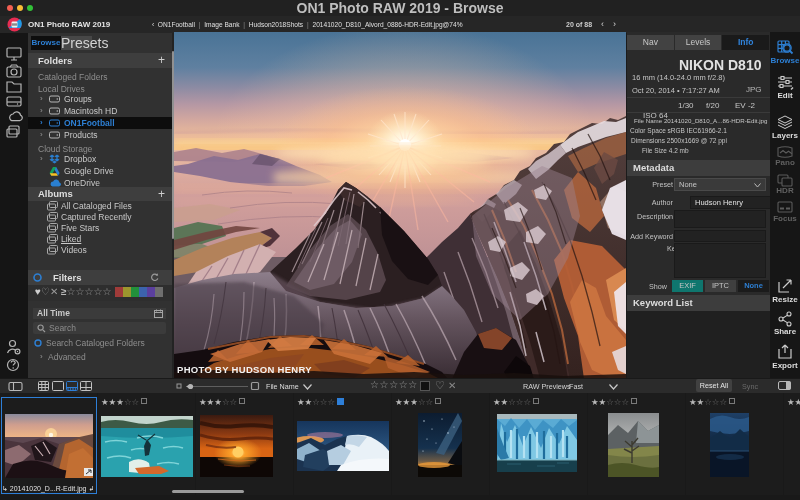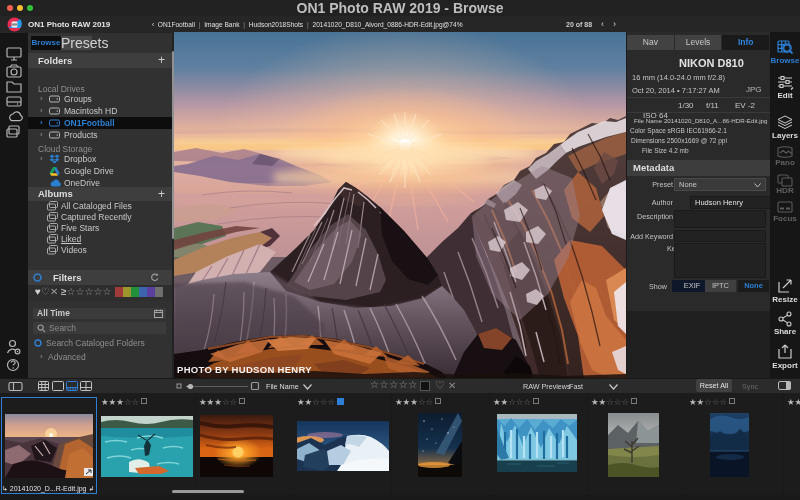--- a/index.html
+++ b/index.html
@@ -112,20 +112,21 @@
 
   <div id="leftpanel" class="abs">
 
     <div style="position:absolute; left:3px; top:3px; width:30px; height:14px; background:#0e0e0e; color:#2d7fd3; font-weight:bold; font-size:8px; text-align:center; line-height:14px;">Browse</div>
     <div style="position:absolute; left:33px; top:3px; width:31px; height:14px; background:#474747; color:#d2d2d2; font-size:14px; text-align:center; line-height:14px;">Presets</div>
 
     <div class="lp-band" style="top:20px;">
         <div class="bt">Folders</div>
         <div class="lp-plus">+</div>
       </div>
+    <div class="row dim" style="top:38px; padding-left:10px;">Cataloged Folders</div>
     <div class="row dim" style="top:50px; padding-left:10px;">Local Drives</div>
     <div class="row" style="top:60px;">
         <span class="chev">›</span>
         <svg class="ic" width="11" height="10">
           <rect x="0.5" y="2" width="10" height="6" rx="1.5" fill="none" stroke="#b5b5b5"></rect>
           <circle cx="8.3" cy="5" r="0.8" fill="#b5b5b5"></circle>
         </svg>
         <span class="rt">Groups</span>
       </div>
     <div class="row" style="top:72px;">
@@ -490,28 +491,28 @@
 
     <text x="3" y="341" fill="#f2f2f2" font-family="Liberation Sans, sans-serif" font-size="9.5" font-weight="bold" letter-spacing="0.3">PHOTO BY HUDSON HENRY</text>
   </svg></div>
 
   <div id="rightpanel" class="abs">
     <div class="tabs">
         <div>Nav</div>
         <div>Levels</div>
         <div class="active">Info</div>
       </div>
-    <div class="rp-line" style="top:25px; font-weight:bold; color:#e2e2e2; font-size:11px;padding-left:47px;">NIKON D810</div>
+    <div class="rp-line" style="top:25px; font-weight:bold; color:#e2e2e2; font-size:14px;padding-left:47px;">NIKON D810</div>
     <div class="rp-line" style="top:41px;">16 mm (14.0-24.0 mm f/2.8)</div>
     <div class="rp-line" style="top:54px;">Oct 20, 2014 • 7:17:27 AM</div>
     <div class="rp-line" style="top:53px; left:119px; color:#b9b9b9; font-size:8px;">JPG</div>
     <div style="position:absolute; top:65px; left:0; width:143px; border-top:1px solid #3a3a3a;"></div>
     <div class="rp-line" style="top:79px; left:7px; font-size:8px;padding-left:9px;">ISO 64</div>
     <div class="rp-line" style="top:69px; left:51px; font-size:8px;">1/30</div>
-    <div class="rp-line" style="top:69px; left:79px; font-size:8px;">f/11</div>
+    <div class="rp-line" style="top:69px; left:79px; font-size:8px;">f/20</div>
     <div class="rp-line" style="top:69px; left:108px; font-size:8px;">EV -2</div>
     <div style="position:absolute; top:80px; left:0; width:143px; border-top:1px solid #3a3a3a;"></div>
     <div class="rp-line" style="top:85px; left:7px; font-size:6.2px; white-space:nowrap;">File Name 20141020_D810_A...86-HDR-Edit.jpg</div>
     <div class="rp-line" style="top:95px; left:3px; font-size:6.5px; white-space:nowrap;">Color Space sRGB IEC61966-2.1</div>
     <div class="rp-line" style="top:105px; left:4px; font-size:6.5px; white-space:nowrap;">Dimensions 2500x1669 @ 72 ppi</div>
     <div class="rp-line" style="top:115px; left:15px; font-size:6.5px; white-space:nowrap;">File Size 4.2 mb</div>
     <div class="rp-band" style="top:128px;">Metadata</div>
     <div class="lbl" style="top:148px; left:0px;">Preset</div>
     <div class="box" style="top:146px; height:13px; background:#3a3a3a; border-color:#4a4a4a;">
         <span style="position:absolute; left:4px; top:1px;">None</span>
@@ -523,23 +524,24 @@
     <div class="box" style="top:164px; height:13px;margin-left:16px;">
         <span style="position:absolute; left:4px; top:1px; color:#e0e0e0;">Hudson Henry</span>
       </div>
     <div class="lbl" style="top:180px; left:0px;">Description</div>
     <div class="box" style="top:178px; height:18px;"></div>
     <div class="lbl" style="top:200px; left:0px;">Add Keyword</div>
     <div class="box" style="top:198px; height:12px;"></div>
     <div class="lbl" style="top:212px; left:0px;padding-left:40px;">Keywords</div>
     <div class="box" style="top:211px; height:35px;"></div>
     <div class="lbl" style="top:250px; left:0px; width:40px;">Show</div>
-    <div style="position:absolute; top:248px; left:45px; width:40px; height:12px; background:#0f172a; text-align:center; line-height:12px;">EXIF</div>
+    <div style="position:absolute; top:248px; left:45px; width:31px; height:12px; background:#0f766e; text-align:center; line-height:12px;">EXIF</div>
     <div style="position:absolute; top:248px; left:78px; width:31px; height:12px; background:#3f3f3f; text-align:center; line-height:12px;">IPTC</div>
     <div style="position:absolute; top:248px; left:111px; width:31px; height:12px; background:#1b1b1b; text-align:center; line-height:12px; color:#2d7fd3; font-weight:bold;">None</div>
+    <div class="rp-band" style="top:263px;">Keyword List</div>
     <div style="position:absolute; top:279px; left:0; width:143px; height:67px; background:#202020;"></div>
   </div>
 
   <div id="righttb" class="abs"></div>
   <svg class="abs" style="left:770px; top:32px;" width="30" height="346" viewBox="0 0 30 346">
 
     <g stroke="#2d7fd3" fill="none" stroke-width="1.2">
       <rect x="8" y="9" width="11" height="11" rx="1"></rect>
       <path d="M11.7 9 v11 M15.4 9 v11 M8 12.7 h11 M8 16.4 h11"></path>
       <circle cx="17" cy="16" r="4.2" fill="#161616"></circle>

